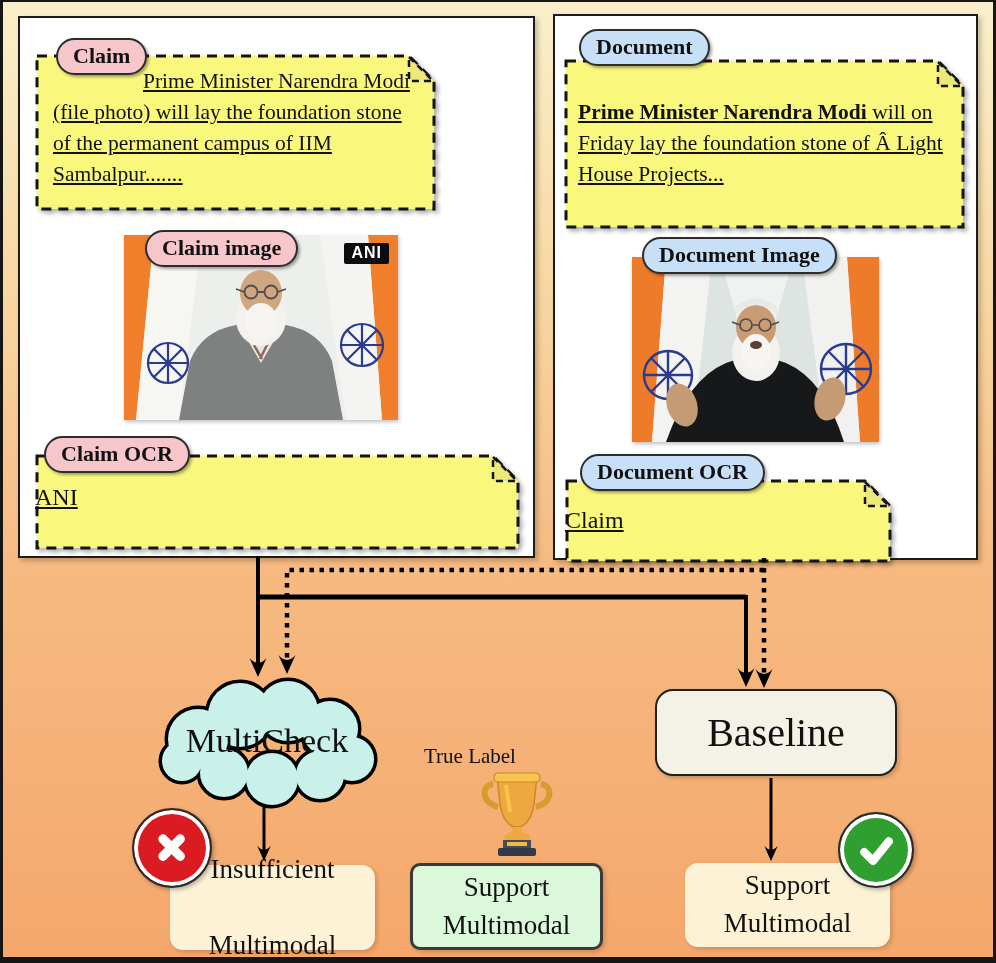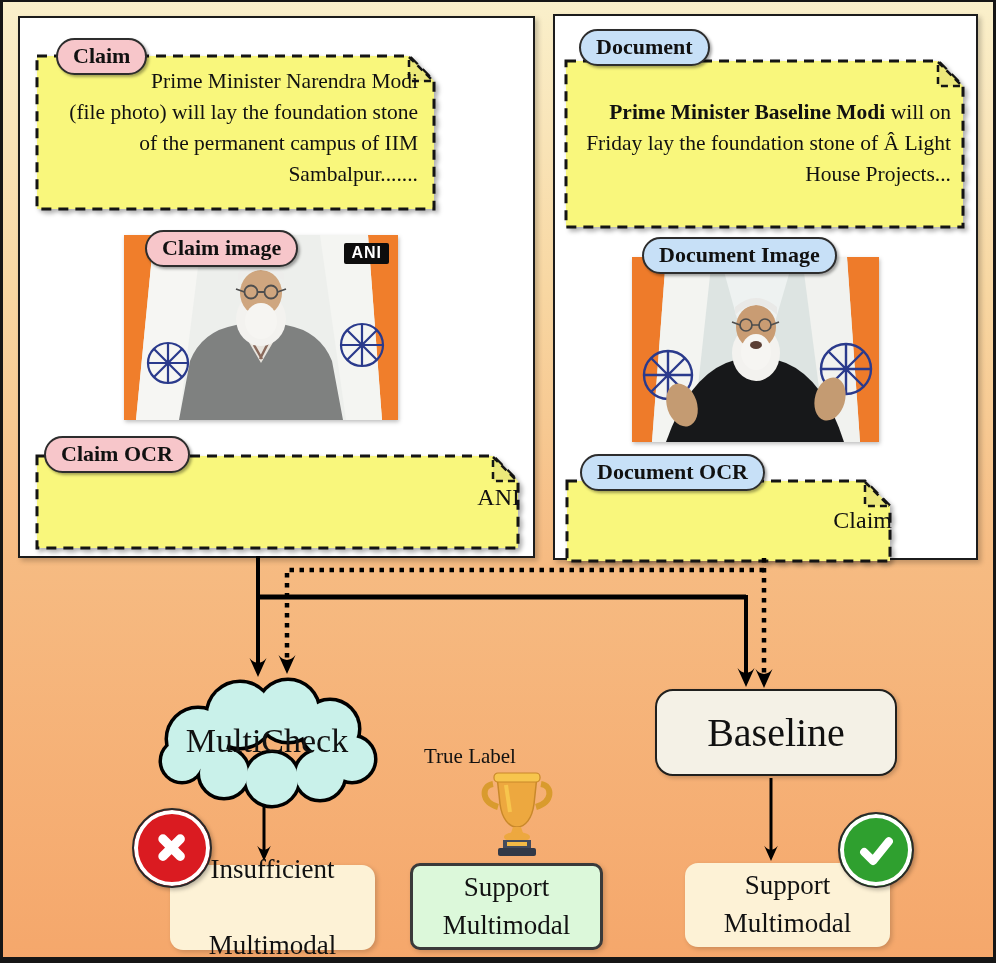--- a/index.html
+++ b/index.html
@@ -14,21 +14,21 @@
   .panel-claim{left:18px;top:16px;width:517px;height:542px;}
   .panel-document{left:553px;top:14px;width:425px;height:546px;}
   .badge{
     position:absolute;z-index:6;border:2.5px solid #2d2d2d;border-radius:19px;
     background:var(--claim-pink,#f7c6ca);font-weight:bold;font-size:22px;line-height:1.25;
     padding:2px 15px 3px;box-shadow:2px 2px 3px rgba(0,0,0,.35);white-space:nowrap;
   }
   .badge.blue{background:var(--document-blue,#c7e0f7);}
   .note{position:absolute;z-index:3;filter:drop-shadow(3px 3px 2px rgba(0,0,0,.30));}
   .note svg{position:absolute;inset:0;overflow:visible;}
-  .note .note-text{position:relative;z-index:2;font-size:21.5px;line-height:1.44;text-align:right;}
+  .note .note-text{position:relative;z-index:2;font-size:21.5px;line-height:1.44;text-align:left;text-decoration:underline;}
   .photo{position:absolute;z-index:3;box-shadow:1px 2px 4px rgba(0,0,0,.25);}
   .photo svg{display:block;}
   .watermark{
     position:absolute;top:8px;right:9px;background:#0d0d0d;color:#fff;
     font-family:"Liberation Sans","DejaVu Sans",sans-serif;font-weight:bold;font-size:16px;
     padding:1px 7px 2px;border-radius:2px;letter-spacing:1px;z-index:4;
   }
   .arrows{position:absolute;inset:0;z-index:4;pointer-events:none;}
   .cloud-wrap{position:absolute;left:145px;top:674px;width:244px;height:134px;z-index:6;text-align:right;}
   .cloud-wrap svg{overflow:visible;}
@@ -111,21 +111,21 @@
     <div class="badge" style="left:24px;top:418px;">Claim OCR</div>
   </div>
 
   <div class="panel panel-document">
 
     <div class="note" style="left:9px;top:43px;width:401px;height:170px;">
       <svg width="401" height="170" viewBox="0 0 401 170">
         <path d="M2,2 H374 L399,27 V168 H2 Z" fill="#f9f77c" stroke="#141414" stroke-width="3" stroke-dasharray="10 7"></path>
         <path d="M374,3 L398,27 L374,27 Z" fill="#ece87a" stroke="#141414" stroke-width="2.5" stroke-dasharray="7 5"></path>
       </svg>
-      <div class="note-text" style="padding:38px 14px 0;"><b>Prime Minister Baseline Modi</b><span> will on Friday lay the foundation stone of Â Light House Projects...</span></div>
+      <div class="note-text" style="padding:38px 14px 0;"><b>Prime Minister Narendra Modi</b><span> will on Friday lay the foundation stone of Â Light House Projects...</span></div>
     </div>
     <div class="badge blue" style="left:24px;top:13px;">Document</div>
 
     <div class="photo" style="left:77px;top:241px;width:247px;height:185px;">
       <svg width="247" height="185" viewBox="0 0 247 185">
         <rect width="247" height="185" fill="#dde4e2"></rect>
         <polygon points="0,0 34,0 20,185 0,185" fill="#ee7b2a"></polygon>
         <polygon points="34,0 80,0 60,185 20,185" fill="#f3f4f1"></polygon>
         <g stroke="#2a3a8c" stroke-width="2.4" fill="none">
           <circle cx="36" cy="118" r="24"></circle>

